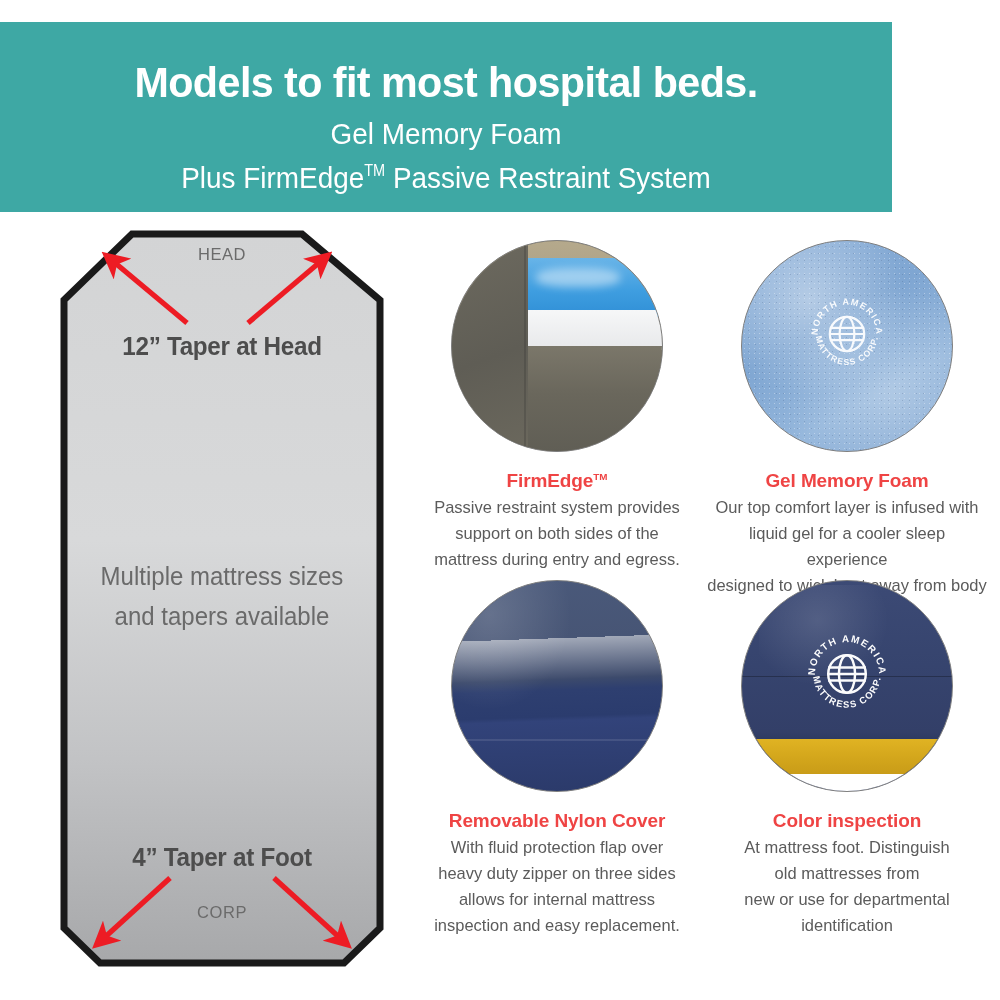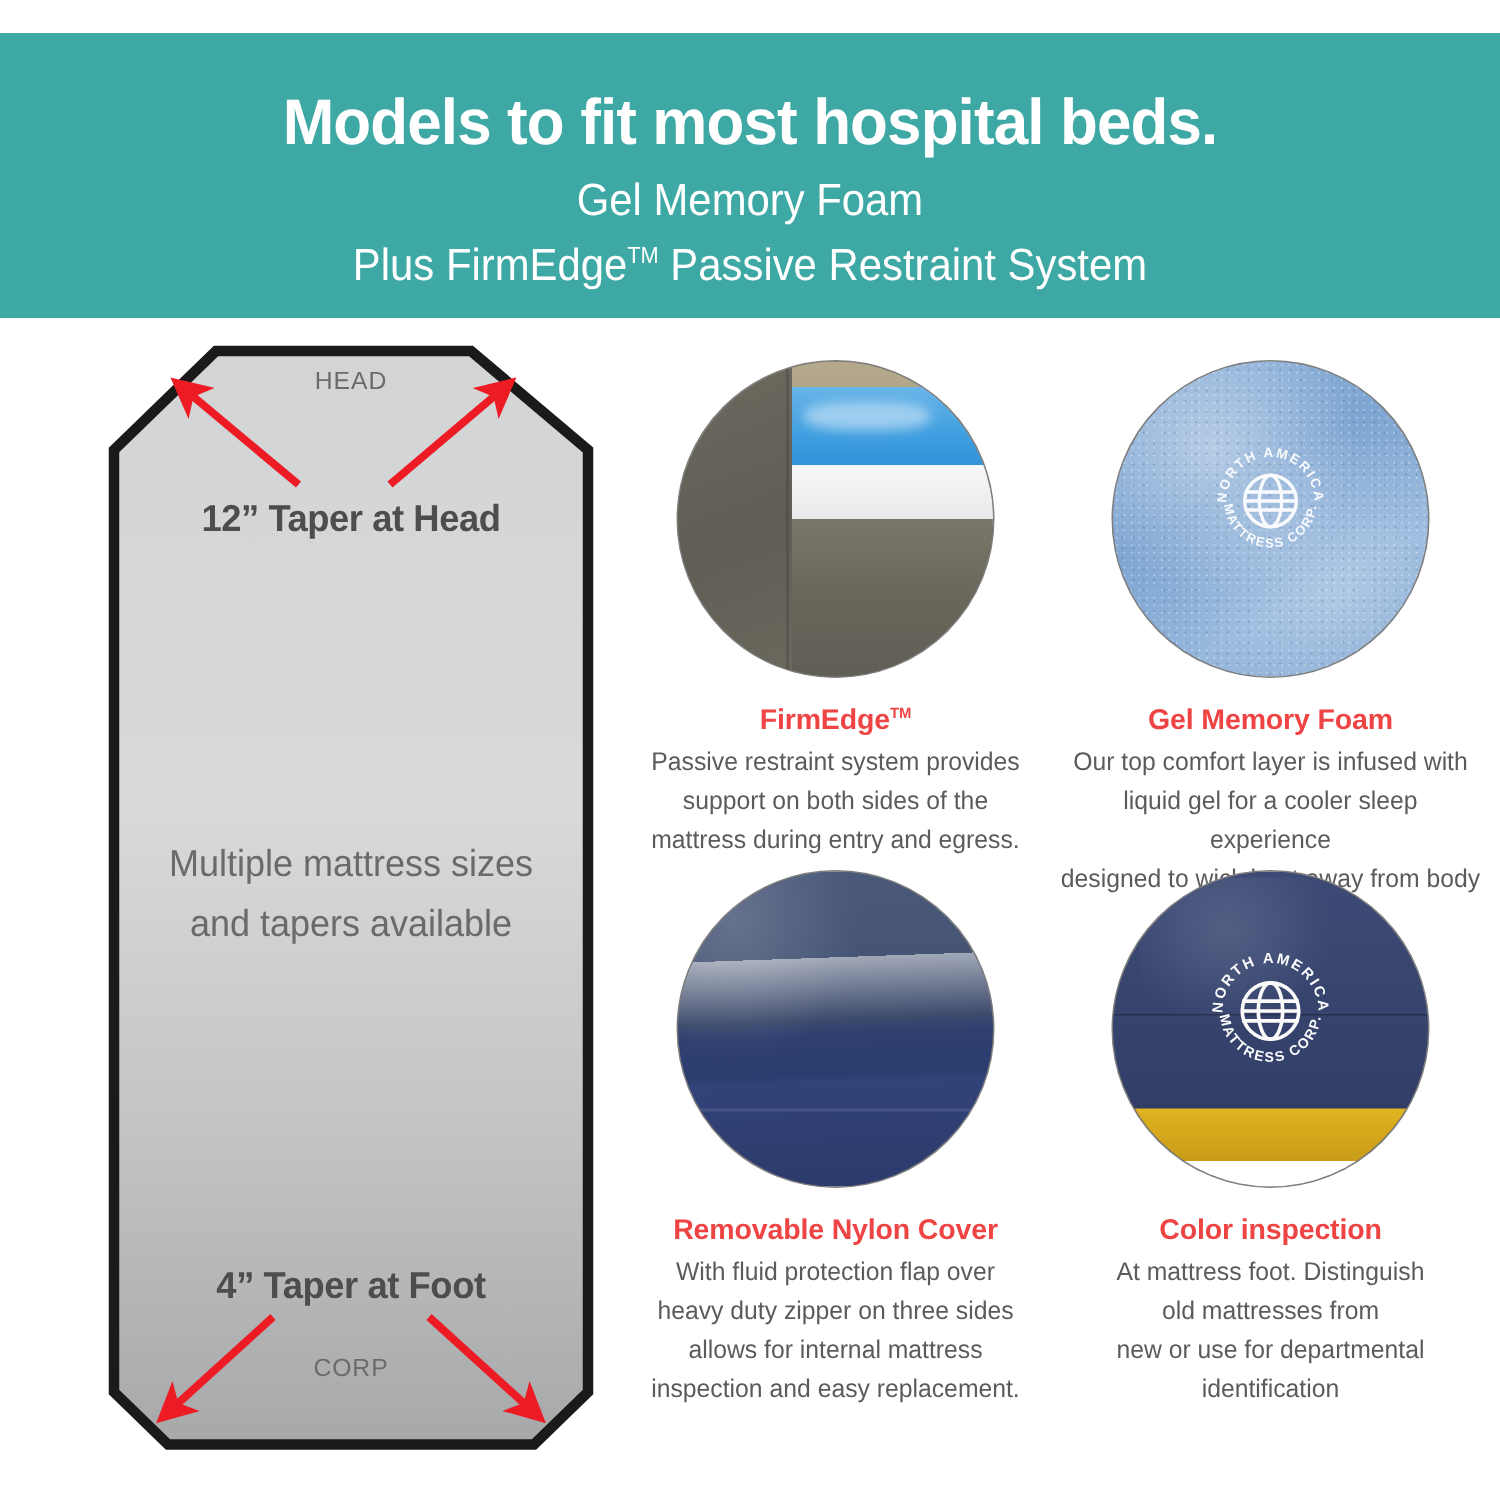--- a/index.html
+++ b/index.html
@@ -14,21 +14,21 @@
     overflow: hidden;
     font-family: "Liberation Sans", sans-serif;
     -webkit-font-smoothing: antialiased;
   }
 
   
   #header-banner {
     position: absolute;
     left: 0;
     top: 22px;
-    width: 1000px;
+    width: 892px;
     height: 190px;
     background: #3EA8A4;
     box-sizing: border-box;
     text-align: center;
     overflow: hidden;
   }
   #header-title {
     margin: 0;
     padding: 0;
     color: #ffffff;
@@ -54,21 +54,21 @@
   #header-sub-2 { padding-top: 1px; }
   .tm-sup {
     font-size: 0.52em;
     vertical-align: 0.75em;
     letter-spacing: 0;
   }
 
   
   #mattress-diagram {
     position: absolute;
-    left: 64px;
+    left: 52px;
     top: 228px;
     width: 340px;
     height: 745px;
   }
   #mattress-svg {
     position: absolute;
     left: 0;
     top: 0;
     width: 340px;
     height: 745px;

